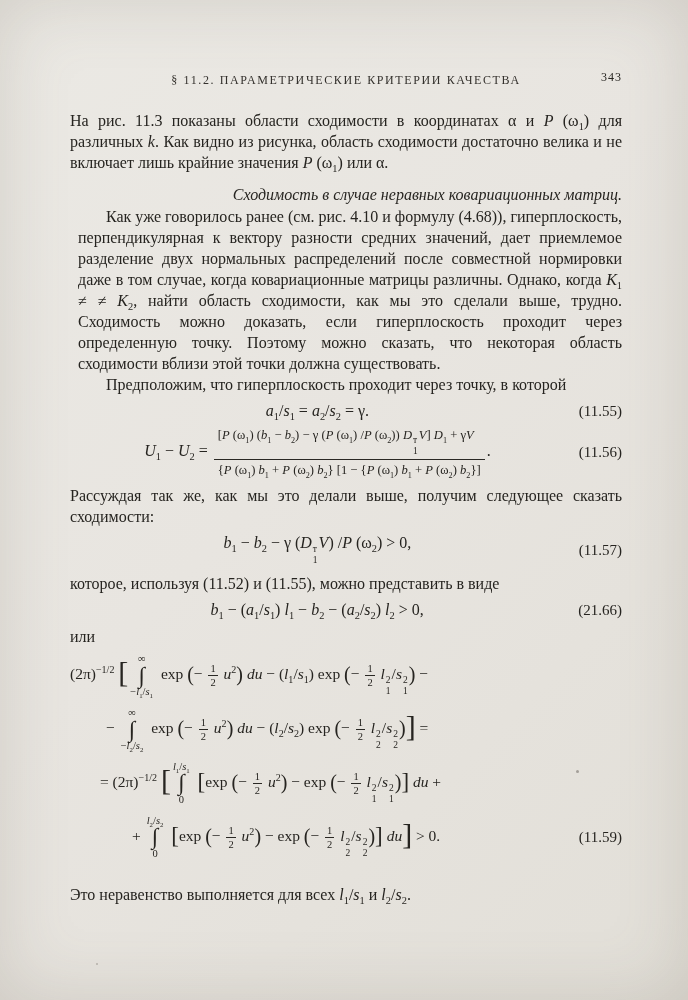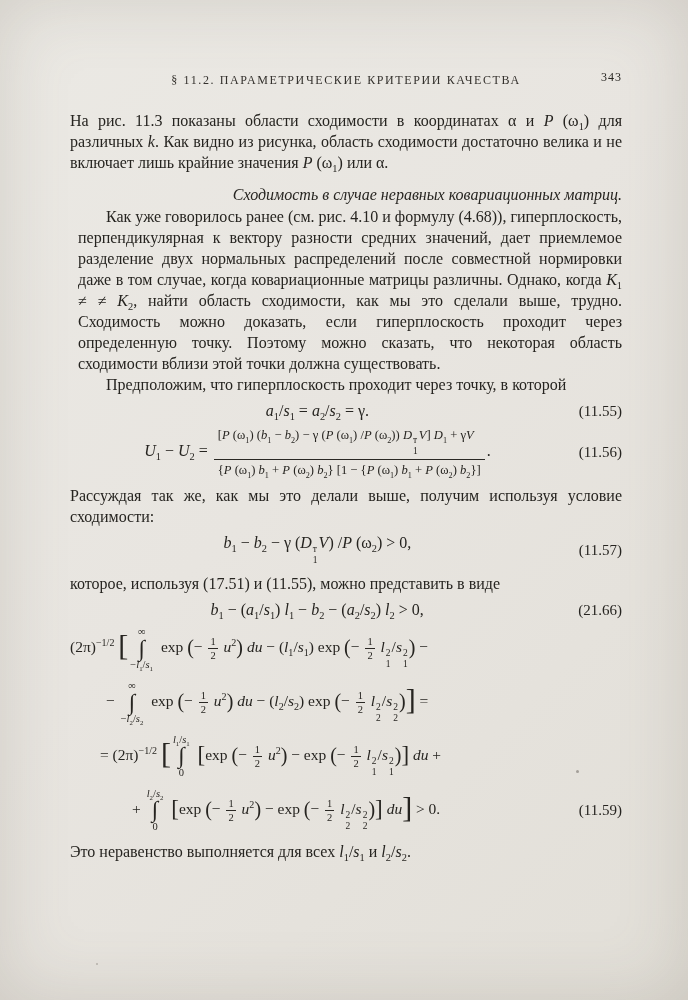--- a/index.html
+++ b/index.html
@@ -56,21 +56,21 @@
   .mp  { font-size:20px; line-height:0; vertical-align:-2px; }
 
   
   .eq59 { margin:6px 0 4px; }
   .eq59-line { font-size:15.5px; line-height:1; margin-bottom:9px; white-space:nowrap; }
   .eq59 .l2 { margin-left:36px; }
   .eq59 .l3 { margin-left:30px; }
   .eq59 .l4 { margin-left:62px; display:flex; align-items:center; margin-bottom:4px; }
   .eq59 .l4 .eq-tag { margin-left:auto; }
 
-  .closing { margin-top:8px; }
+  .closing { margin-top:24px; }
 
   .speck { position:absolute; background:#6f6a62; border-radius:50%; }
   .speck1 { width:3px; height:3px; left:576px; top:770px; opacity:.55; }
   .speck2 { width:2px; height:2px; left:96px; top:963px; opacity:.4; }
 </style>
 </head>
 <body>
 
 <div class="page">
   <div class="speck speck1"></div>
@@ -98,37 +98,38 @@
 
 
     <div class="eq-row">
       <span class="eq-body"><i>U</i><sub>1</sub> − <i>U</i><sub>2</sub> = <span class="frac fbig"><span class="fn">[<i>P</i> (ω<sub>1</sub>) (<i>b</i><sub>1</sub> − <i>b</i><sub>2</sub>) − γ (<i>P</i> (ω<sub>1</sub>) /<i>P</i> (ω<sub>2</sub>)) <i>D</i><span class="ss">
                 <span>т</span>
                 <span>1</span>
               </span><i>V</i>] <i>D</i><sub>1</sub> + γ<i>V</i></span><span class="fd">{<i>P</i> (ω<sub>1</sub>) <i>b</i><sub>1</sub> + <i>P</i> (ω<sub>2</sub>) <i>b</i><sub>2</sub>} [1 − {<i>P</i> (ω<sub>1</sub>) <i>b</i><sub>1</sub> + <i>P</i> (ω<sub>2</sub>) <i>b</i><sub>2</sub>}]</span></span>.</span>
       <span class="eq-tag">(11.56)</span>
     </div>
 
-    <p class="para">Рассуждая так же, как мы это делали выше, получим используя условие сходимости:</p>
+    <p class="para">Рассуждая так же, как мы это делали выше, получим следующее сказать сходимости:</p>
 
     <div class="eq-row">
       <span class="eq-body"><i>b</i><sub>1</sub> − <i>b</i><sub>2</sub> − γ (<i>D</i><span class="ss">
             <span>т</span>
             <span>1</span>
           </span><i>V</i>) /<i>P</i> (ω<sub>2</sub>) &gt; 0,</span>
       <span class="eq-tag">(11.57)</span>
     </div>
 
-    <p class="para">которое, используя (17.51) и (11.55), можно представить в виде</p>
+    <p class="para">которое, используя (11.52) и (11.55), можно представить в виде</p>
 
     <div class="eq-row">
       <span class="eq-body"><i>b</i><sub>1</sub> − (<i>a</i><sub>1</sub>/<i>s</i><sub>1</sub>) <i>l</i><sub>1</sub> − <i>b</i><sub>2</sub> − (<i>a</i><sub>2</sub>/<i>s</i><sub>2</sub>) <i>l</i><sub>2</sub> &gt; 0,</span>
       <span class="eq-tag">(21.66)</span>
     </div>
 
+    <p class="para">или</p>
 
     <div class="eq59">
       <div class="eq59-line l1">(2π)<sup>−1/2</sup> <span class="bb">[</span><span class="int">
             <span class="lt">∞</span>
             <span class="sym">∫</span>
             <span class="lb">−<i>l</i><sub>1</sub>/<i>s</i><sub>1</sub></span>
           </span> exp <span class="mp">(</span>− <span class="sfrac"><span class="fn">1</span><span class="fd">2</span></span> <i>u</i><sup>2</sup><span class="mp">)</span> <i>du</i> − (<i>l</i><sub>1</sub>/<i>s</i><sub>1</sub>) exp <span class="mp">(</span>− <span class="sfrac"><span class="fn">1</span><span class="fd">2</span></span> <i>l</i><span class="ss">
             <span>2</span>
             <span>1</span>
           </span>/<i>s</i><span class="ss">

